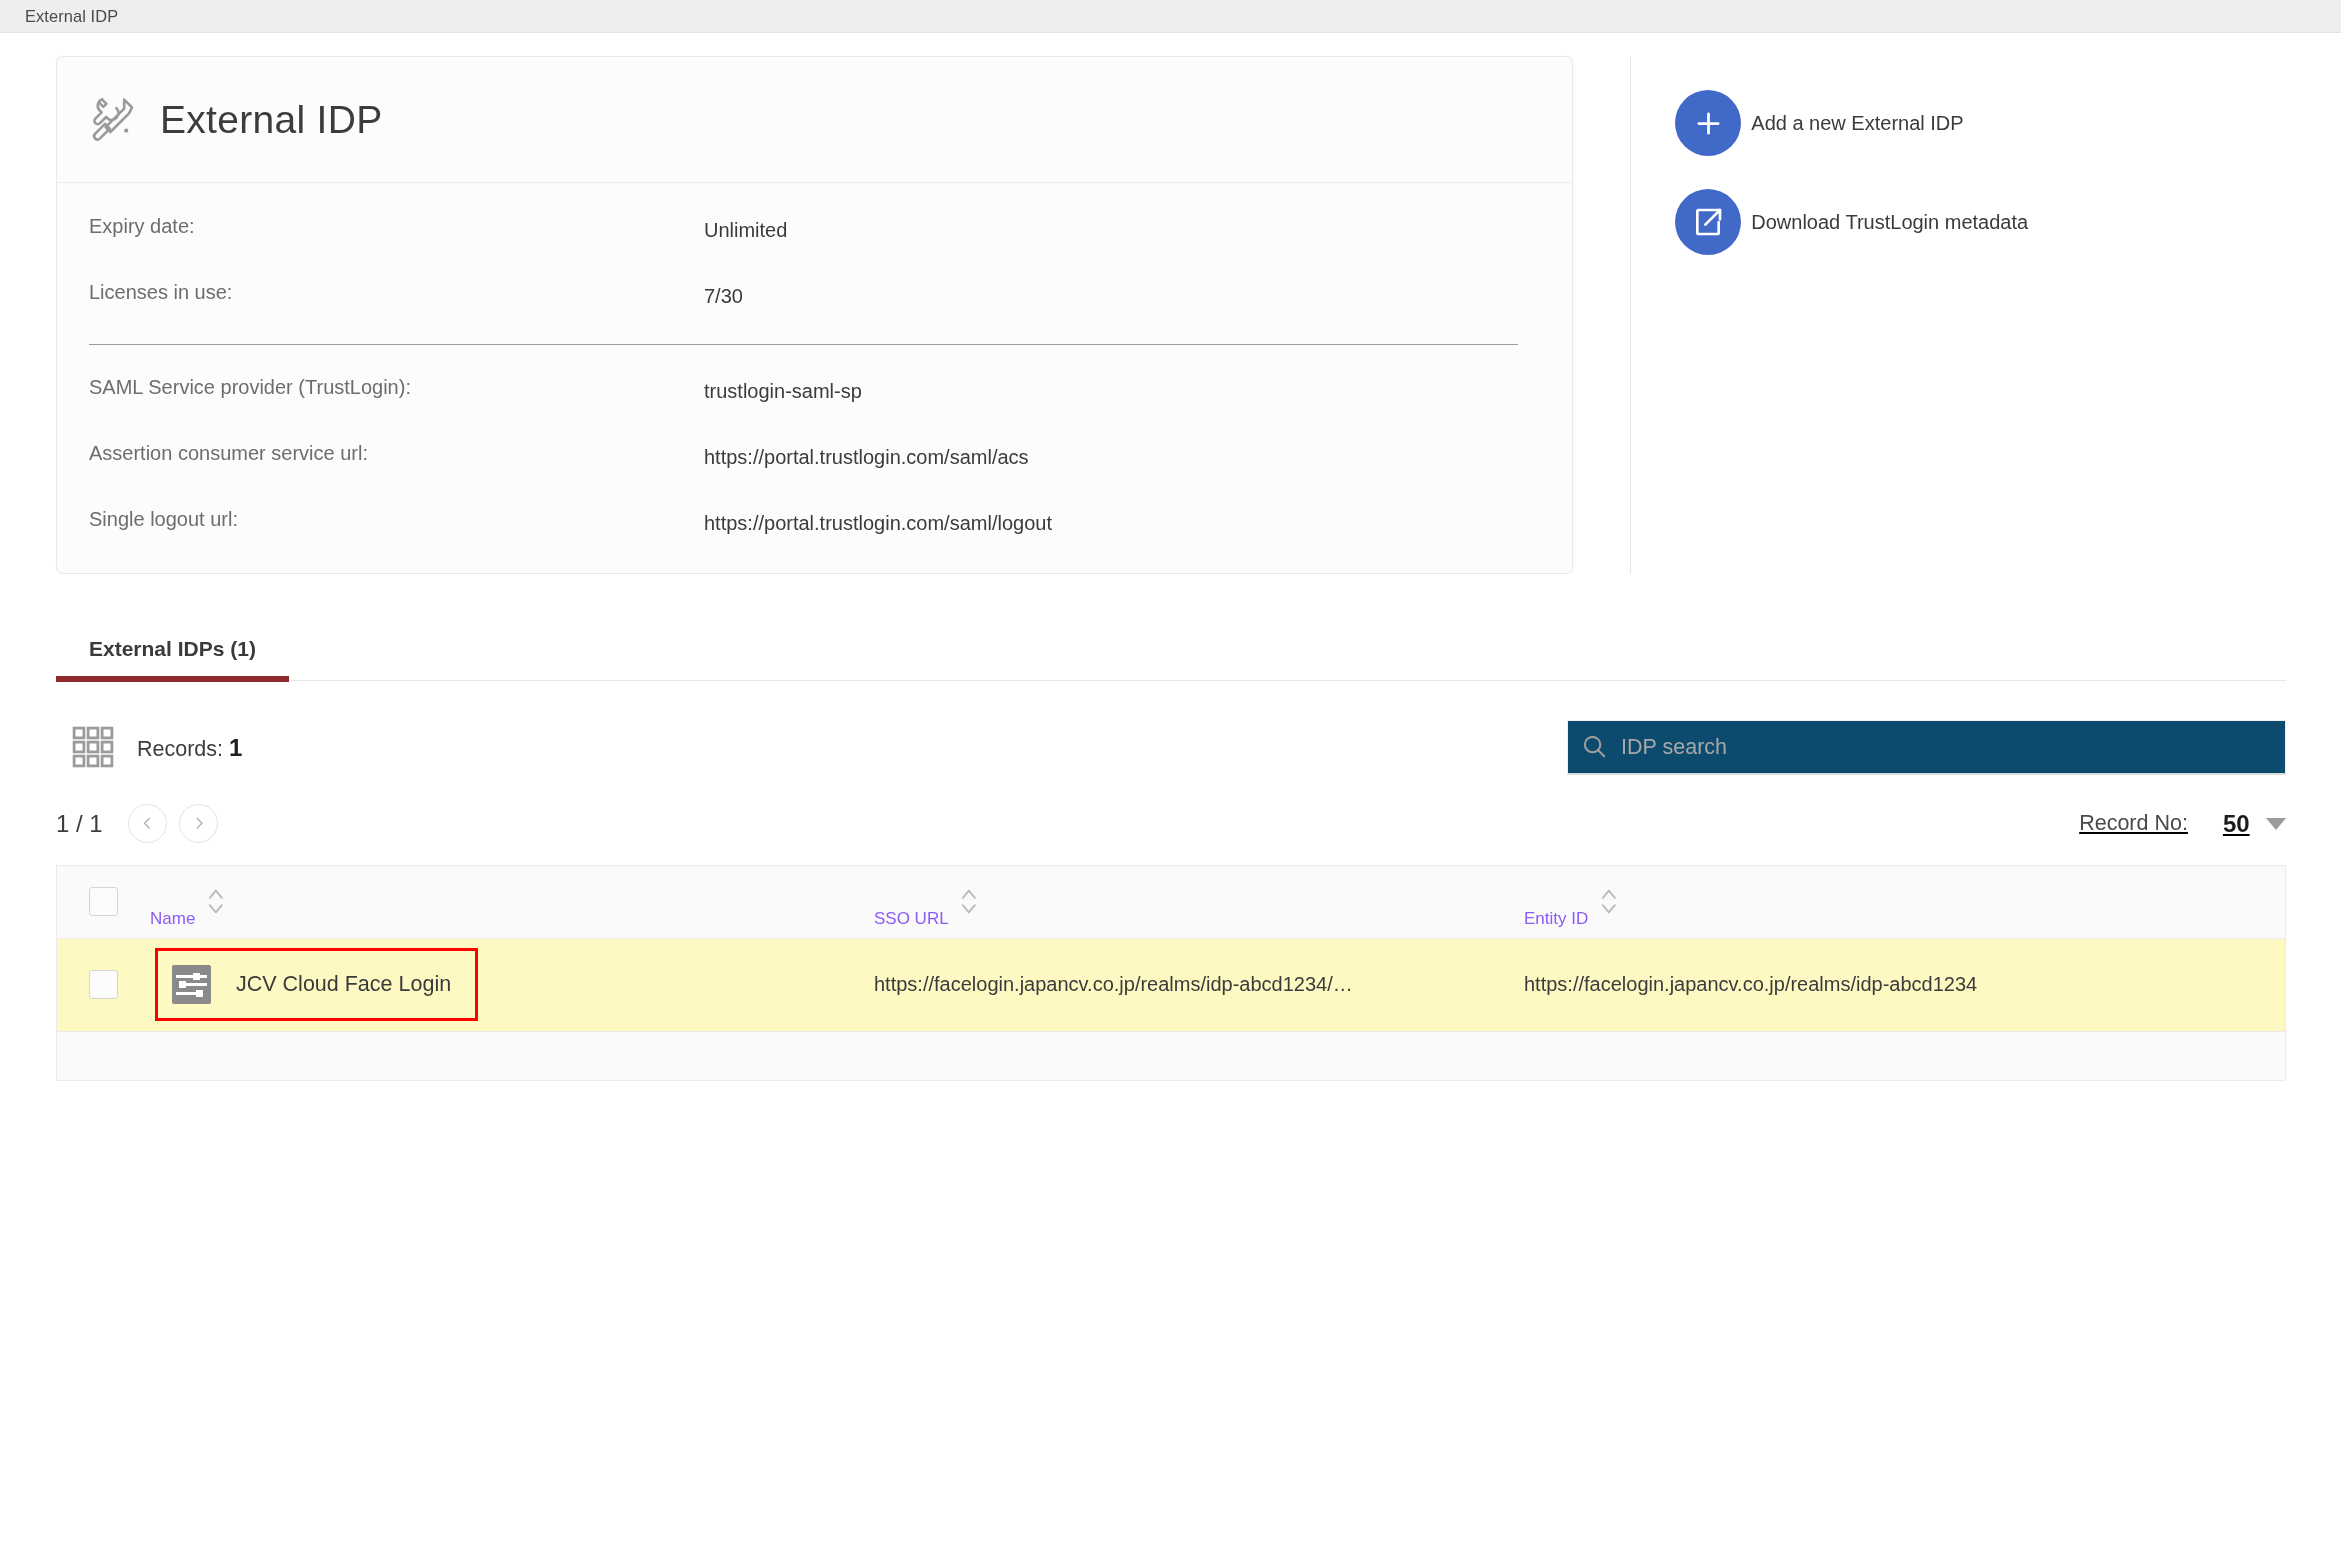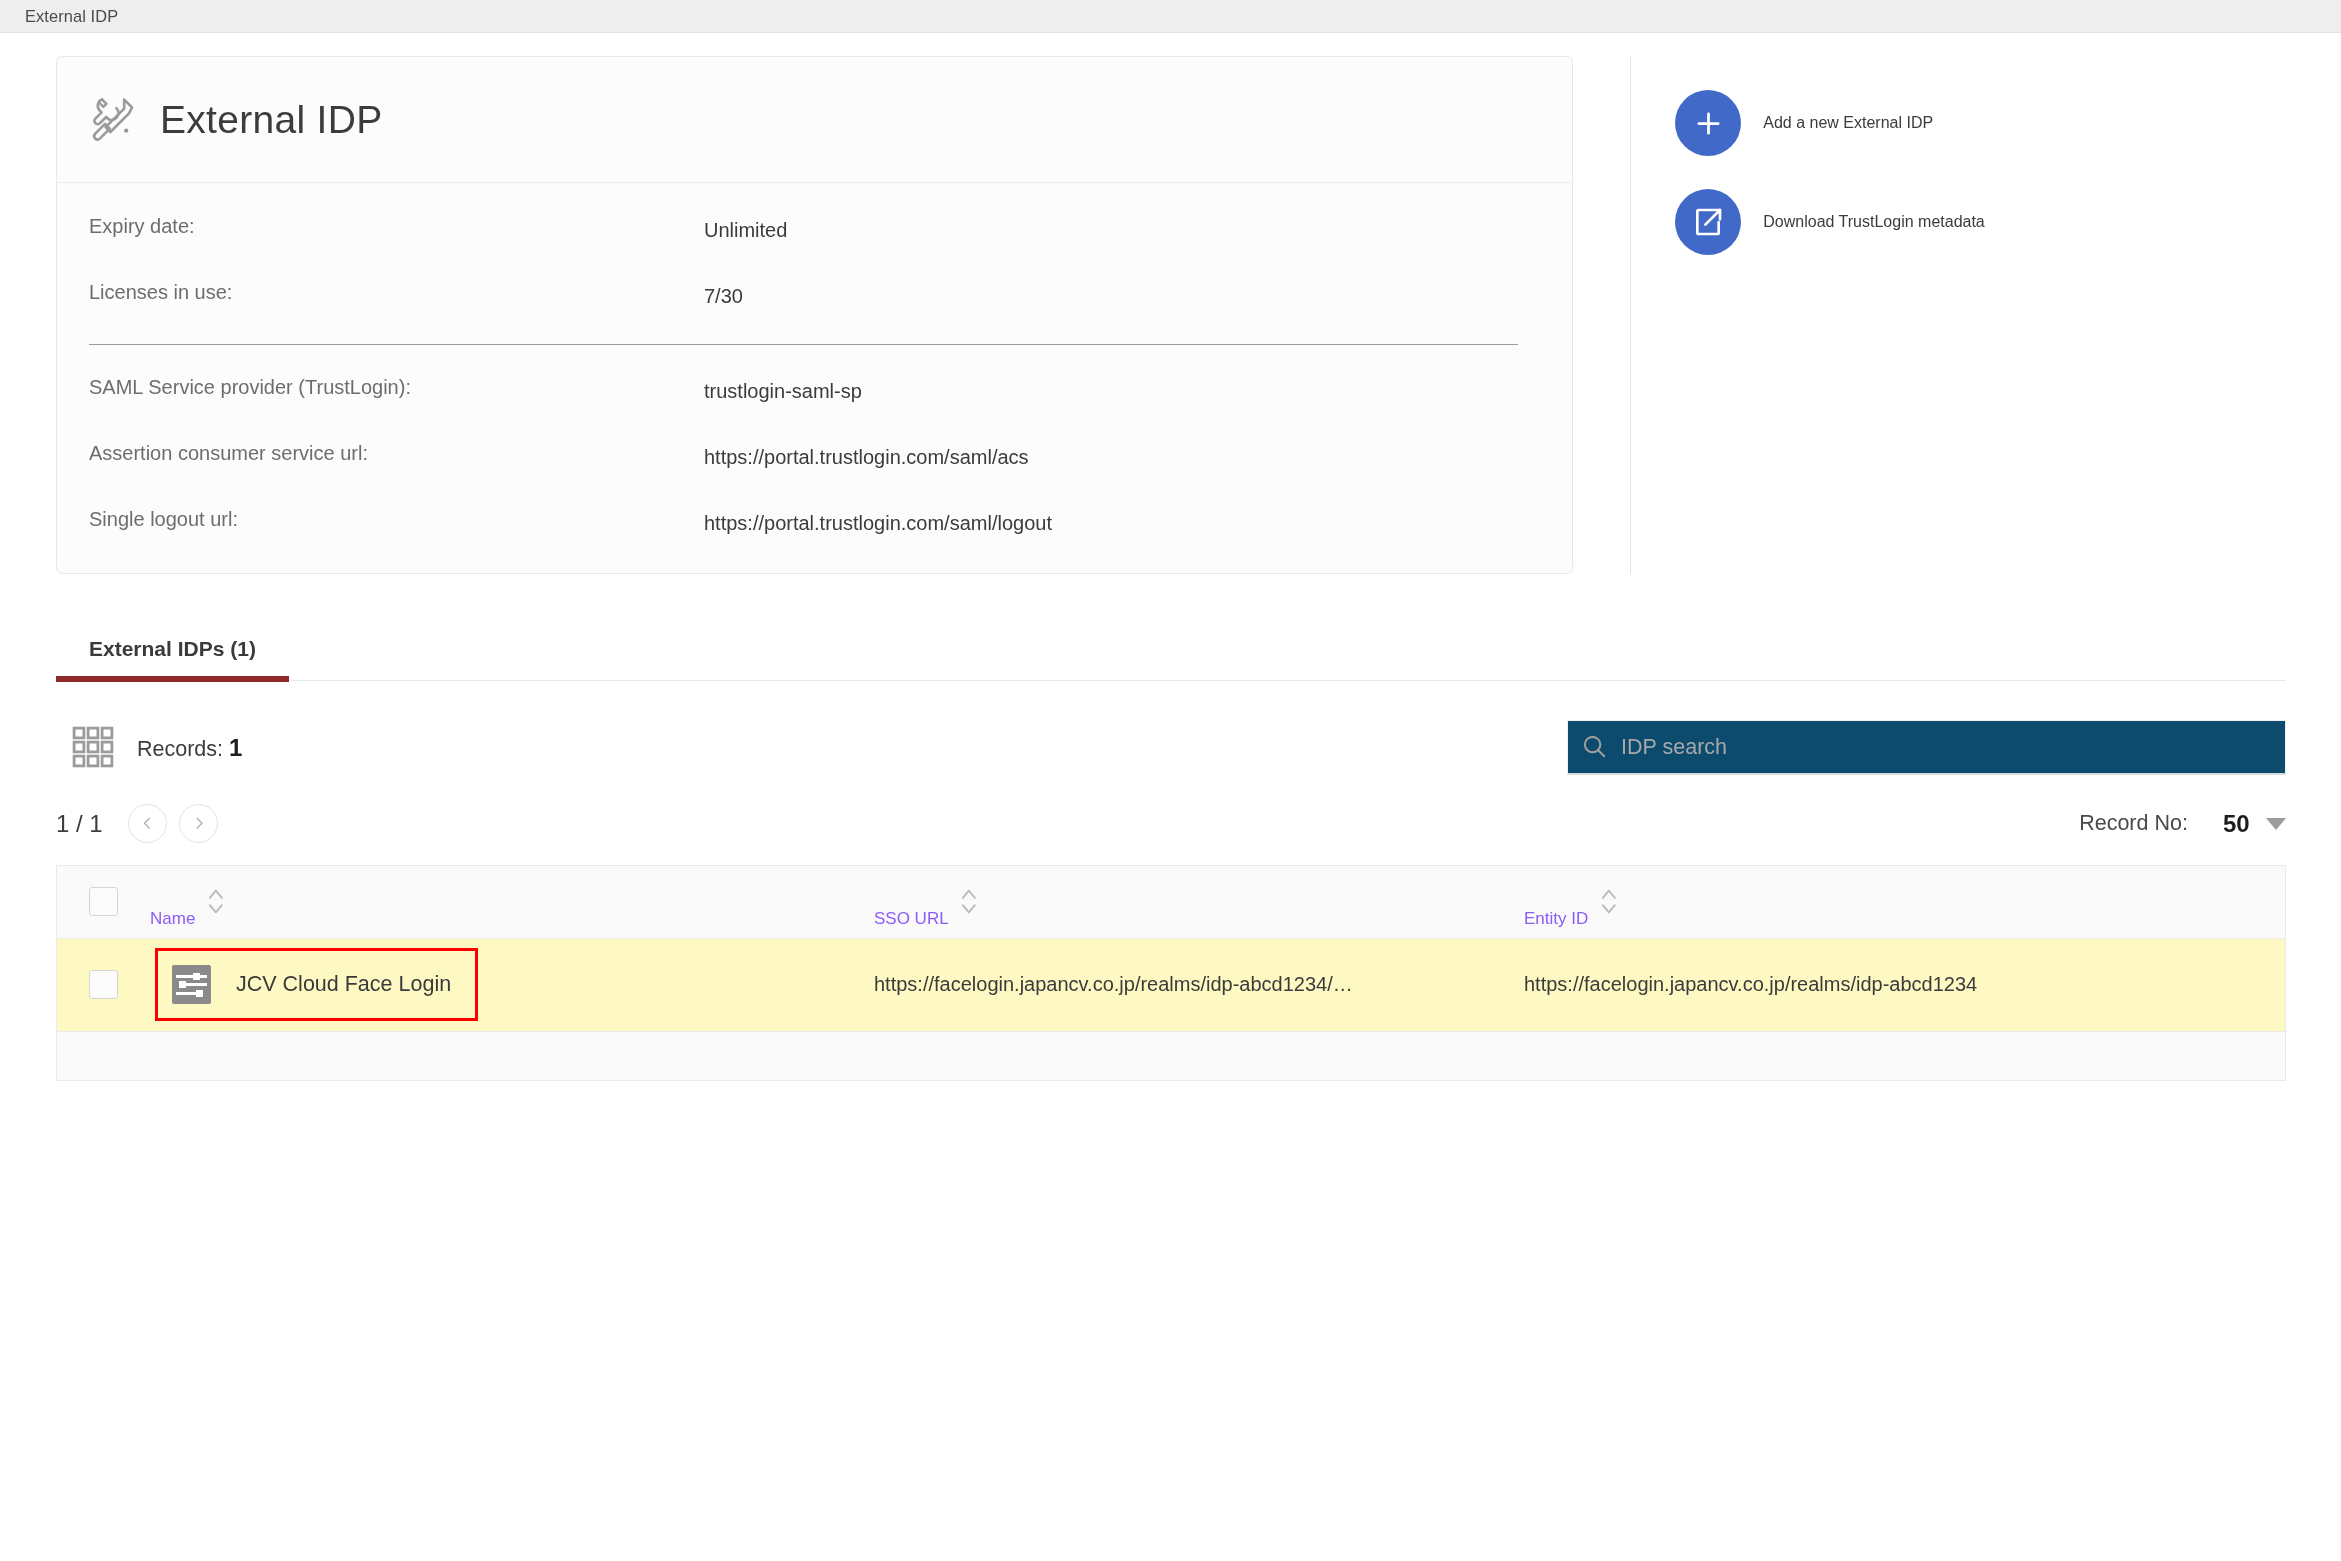--- a/index.html
+++ b/index.html
@@ -100,22 +100,22 @@
     width: 66px;
     height: 66px;
     border-radius: 50%;
     background: #4169c7;
     display: flex;
     align-items: center;
     justify-content: center;
     flex-shrink: 0;
   }
   .action-label {
-    margin-left: 22px;
-    font-size: 16px;
+    margin-left: 10px;
+    font-size: 20px;
     color: #3b3b3b;
   }
 
   
   .tabs-wrap {
     margin-top: 63px;
     padding-left: 56px;
     padding-right: 56px;
   }
   .tabs {
@@ -202,21 +202,21 @@
   }
   .pg-btn {
     width: 39px; height: 39px;
     border-radius: 50%;
     border: 1.3px solid #e2e2e2;
     display: flex; align-items: center; justify-content: center;
     margin-right: 12.6px;
     cursor: pointer;
     background: #fff;
   }
-  .pager-right { display: flex; align-items: center; }
+  .pager-right { display: flex; align-items: center; text-decoration: underline; }
   .recno-label { font-size: 21.5px; color: #4a4a4a; margin-right: 35px; }
   .recno-value { font-size: 24px; font-weight: bold; color: #1d1d1d; margin-right: 16.4px; }
   .caret-down {
     width: 0; height: 0;
     border-left: 10.7px solid transparent;
     border-right: 10.7px solid transparent;
     border-top: 12px solid #9b9b9b;
     cursor: pointer;
   }
 

